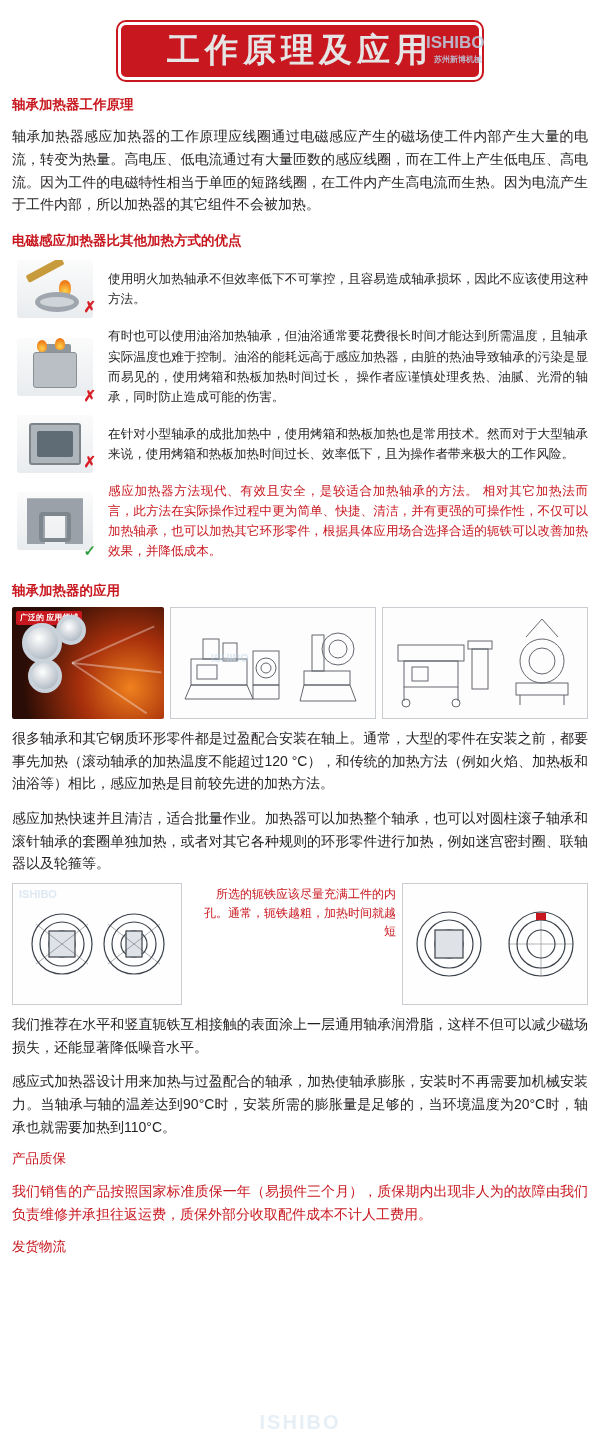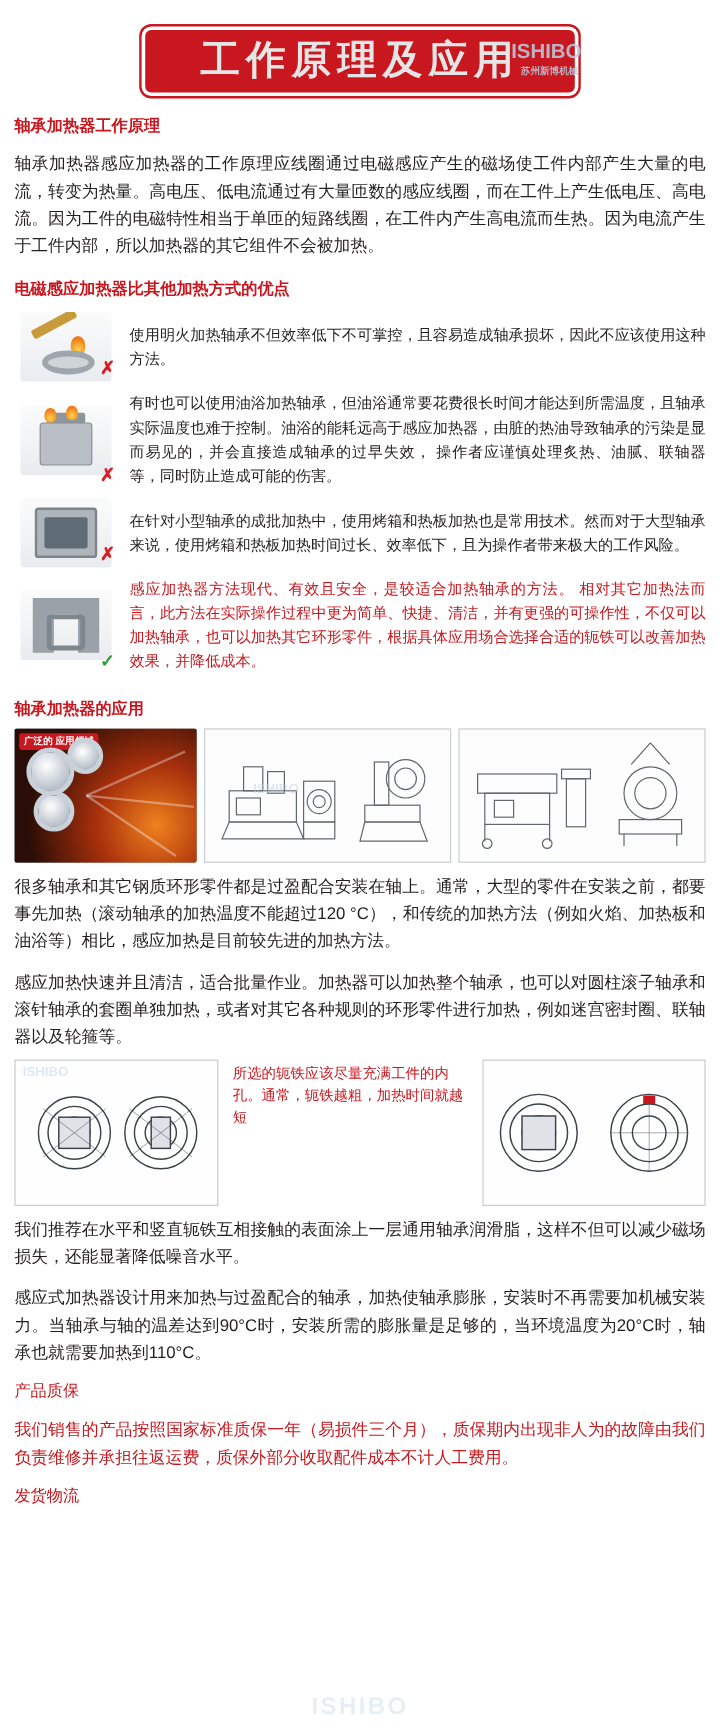--- a/index.html
+++ b/index.html
@@ -245,20 +245,21 @@
     overflow: hidden;
   }
   .cobox.left { width: 170px; height: 122px; display:flex; align-items:center; justify-content:center;}
   .cobox.mid { width: 186px; height: 122px; display:flex; align-items:center; justify-content:space-around;}
   .note {
     font-size: 12px;
     line-height: 1.55;
     color: #c8171e;
     padding: 2px 0 0 6px;
     flex: 1;
+    text-align: right;
   }
   .note.blue { color: #1f6fb5; }
   .wm-small {
     position: absolute;
     color: #b9cfe4;
     opacity: .45;
     font-weight: bold;
     font-size: 11px;
     pointer-events: none;
   }
@@ -320,21 +321,21 @@
     <div class="adv-row">
       <div class="adv-icon">
         <div class="pic">
           <div class="tank2"></div>
             <div class="tank"></div>
           <div class="flame" style="left:20px;top:2px;width:10px;height:12px;"></div>
           <div class="flame" style="left:38px;top:0px;width:10px;height:12px;"></div>
         </div>
         <span class="mark x">✗</span>
       </div>
-      <div class="adv-text">有时也可以使用油浴加热轴承，但油浴通常要花费很长时间才能达到所需温度，且轴承实际温度也难于控制。油浴的能耗远高于感应加热器，由脏的热油导致轴承的污染是显而易见的，并会直接造成轴承的过早失效， 操作者应谨慎处理炙热、油腻、联轴器等，同时防止造成可能的伤害。</div>
+      <div class="adv-text">有时也可以使用油浴加热轴承，但油浴通常要花费很长时间才能达到所需温度，且轴承实际温度也难于控制。油浴的能耗远高于感应加热器，由脏的热油导致轴承的污染是显而易见的，使用烤箱和热板加热时间过长， 操作者应谨慎处理炙热、油腻、光滑的轴承，同时防止造成可能的伤害。</div>
     </div>
 
     <div class="adv-row">
       <div class="adv-icon">
         <div class="pic">
           <div class="oven"></div>
             <div class="oven-door"></div>
         </div>
         <span class="mark x">✗</span>
       </div>

